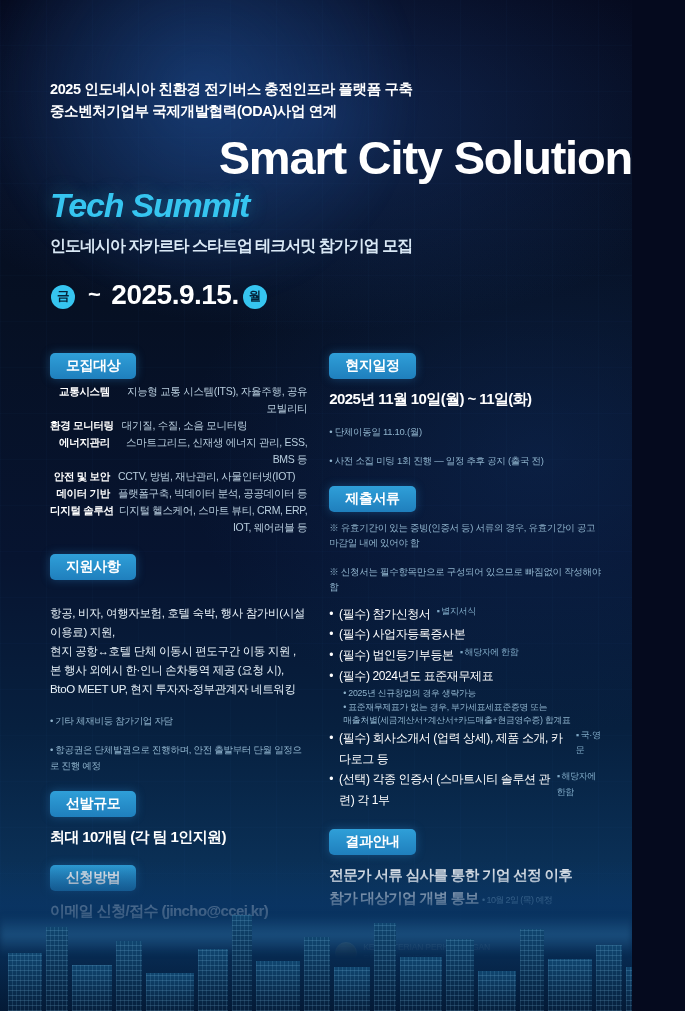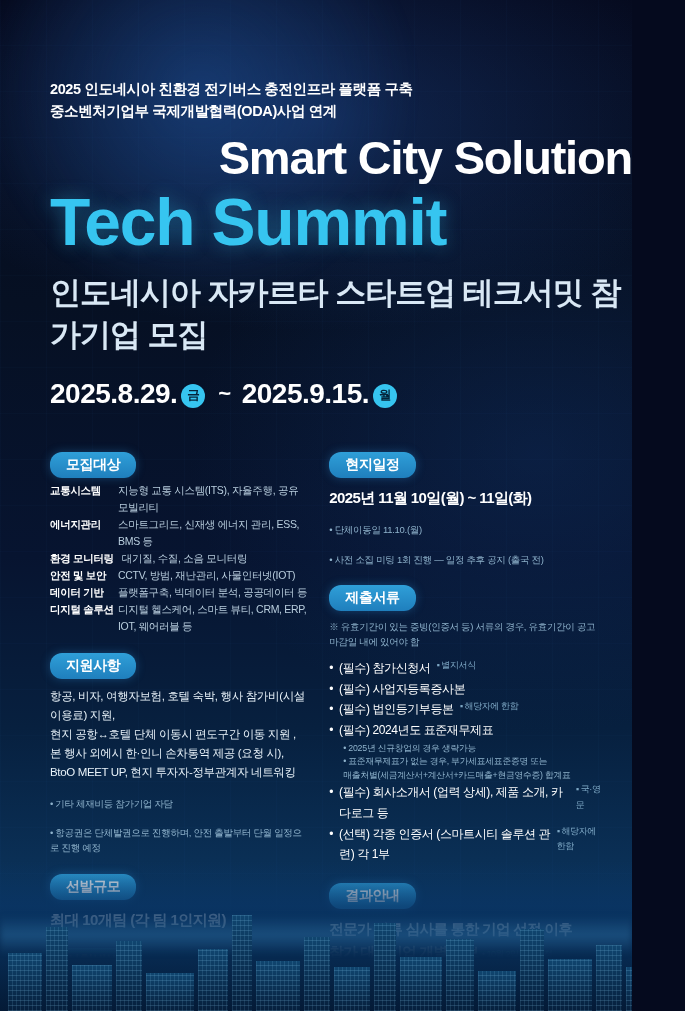--- a/index.html
+++ b/index.html
@@ -40,30 +40,31 @@
     color: #ffffff; font-size: 14.5px; font-weight: bold; letter-spacing: -0.4px;
     line-height: 1.55;
   }
   .sub2 { margin-bottom: 10px; }
   .title1 {
     color: #ffffff; font-size: 47px; font-weight: bold; letter-spacing: -1.2px;
     line-height: 1.08;
     text-align: right;
   }
   .title2 {
-    color: #36c5f0; font-size: 66px; font-weight: bold; letter-spacing: -1.2px;
+    color: #36c5f0; font-size: 34px; font-weight: bold; letter-spacing: -1.2px;
     line-height: 1.12; margin-top: 2px;
     text-shadow: 0 0 18px rgba(54,197,240,0.35);
+    font-style: italic;
   }
   .title3 {
     color: #ffffff; font-size: 30px; font-weight: bold; letter-spacing: -0.6px;
     margin-top: 6px;
   }
   .korline {
-    color: #d9e8f5; font-size: 31px; font-weight: bold; letter-spacing: -1.0px;
+    color: #d9e8f5; font-size: 16px; font-weight: bold; letter-spacing: -1.0px;
     margin-top: 12px;
   }
   .dates {
     margin-top: 22px; color: #ffffff; font-size: 28px; font-weight: bold;
     letter-spacing: -0.5px; display: flex; align-items: center; gap: 3px;
   }
   .daychip {
     display: inline-flex; align-items: center; justify-content: center;
     width: 24px; height: 24px; border-radius: 50%;
     background: #36c5f0; color: #04243a; font-size: 12.5px; font-weight: bold;
@@ -74,42 +75,42 @@
   
   .body { position: relative; display: flex; padding: 42px 28px 0 28px; gap: 18px; }
   .col { width: 50%; }
   .colL { padding-left: 22px; }
   .colR { padding-left: 4px; }
 
   .badge {
     display: inline-block;
     background: linear-gradient(180deg, #2f9fd8 0%, #1f7fbd 100%);
     color: #ffffff; font-size: 14px; font-weight: bold;
-    padding: 4px 16px; border-radius: 12px; letter-spacing: -0.4px;
+    padding: 4px 16px; border-radius: 5px; letter-spacing: -0.4px;
     box-shadow: 0 0 10px rgba(45,150,220,0.35);
   }
   .block { margin-bottom: 18px; }
   .lead {
     color: #ffffff; font-size: 15px; font-weight: bold; letter-spacing: -0.6px;
     margin-top: 9px; line-height: 1.45;
   }
   .smalllabel {
     color: #cfe0ee; font-size: 11px; margin-top: 8px; letter-spacing: -0.3px;
   }
-  .kv { margin-top: 4px; }
+  .kv { margin-top: 4px; text-align: right; }
   .kvrow {
     display: flex; gap: 8px; align-items: baseline;
     font-size: 10.5px; letter-spacing: -0.3px; line-height: 1.62;
   }
   .kvk { color: #ffffff; font-weight: bold; min-width: 60px; white-space: nowrap; }
   .kvv { color: #b9cede; }
 
   .plain {
     color: #e8f2f9; font-size: 11.5px; line-height: 1.66; letter-spacing: -0.35px;
-    margin-top: 8px;
+    margin-top: 24px;
   }
   .note {
     color: #8fb3cc; font-size: 9.5px; line-height: 1.6; letter-spacing: -0.3px;
     margin-top: 14px;
   }
 
   .bullets { margin-top: 9px; }
   .bul {
     color: #ffffff; font-size: 12px; line-height: 1.72; letter-spacing: -0.4px;
     display: flex; gap: 6px;
@@ -167,46 +168,45 @@
   <div class="circuit"></div>
   <div class="glow-top"></div>
 
   <div class="header">
     <div class="sub1">2025 인도네시아 친환경 전기버스 충전인프라 플랫폼 구축</div>
     <div class="sub2">중소벤처기업부 국제개발협력(ODA)사업 연계</div>
     <div class="title1">Smart City Solution</div>
     <div class="title2">Tech Summit</div>
     <div class="korline">인도네시아 자카르타 스타트업 테크서밋 참가기업 모집</div>
     <div class="dates">
-      <span>2025.8.29.</span>
       <span class="daychip">금</span>
       <span class="tilde">~</span>
       <span>2025.9.15.</span>
       <span class="daychip">월</span>
     </div>
   </div>
 
   <div class="body">
 
     <div class="col colL">
 
       <div class="block">
         <span class="badge">모집대상</span>
         <div class="kv">
           <div class="kvrow">
             <span class="kvk">교통시스템</span>
             <span class="kvv">지능형 교통 시스템(ITS), 자율주행, 공유 모빌리티</span>
           </div>
           <div class="kvrow">
+            <span class="kvk">환경 모니터링</span>
+            <span class="kvv">대기질, 수질, 소음 모니터링</span>
+          </div>
+          <div class="kvrow">
             <span class="kvk">에너지관리</span>
             <span class="kvv">스마트그리드, 신재생 에너지 관리, ESS, BMS 등</span>
-          </div>
-          <div class="kvrow">
-            <span class="kvk">환경 모니터링</span>
-            <span class="kvv">대기질, 수질, 소음 모니터링</span>
           </div>
           <div class="kvrow">
             <span class="kvk">안전 및 보안</span>
             <span class="kvv">CCTV, 방범, 재난관리, 사물인터넷(IOT)</span>
           </div>
           <div class="kvrow">
             <span class="kvk">데이터 기반</span>
             <span class="kvv">플랫폼구축, 빅데이터 분석, 공공데이터 등</span>
           </div>
           <div class="kvrow">
@@ -243,20 +243,21 @@
       <div class="block">
         <span class="badge">현지일정</span>
         <div class="lead">2025년 11월 10일(월) ~ 11일(화)</div>
         <div class="note">• 단체이동일 11.10.(월)</div>
         <div class="note">• 사전 소집 미팅 1회 진행 — 일정 추후 공지 (출국 전)</div>
       </div>
 
       <div class="block">
         <span class="badge">제출서류</span>
         <div class="note" style="margin-top:8px">※ 유효기간이 있는 증빙(인증서 등) 서류의 경우, 유효기간이 공고 마감일 내에 있어야 함</div>
+        <div class="note">※ 신청서는 필수항목만으로 구성되어 있으므로 빠짐없이 작성해야 함</div>
 
         <div class="bullets">
           <div>
             <div class="bul">
                 <span class="mk">•</span>
               <span>(필수) 참가신청서</span>
               <span class="tiny">▪ 별지서식</span>
             </div>
           </div>
           <div>

